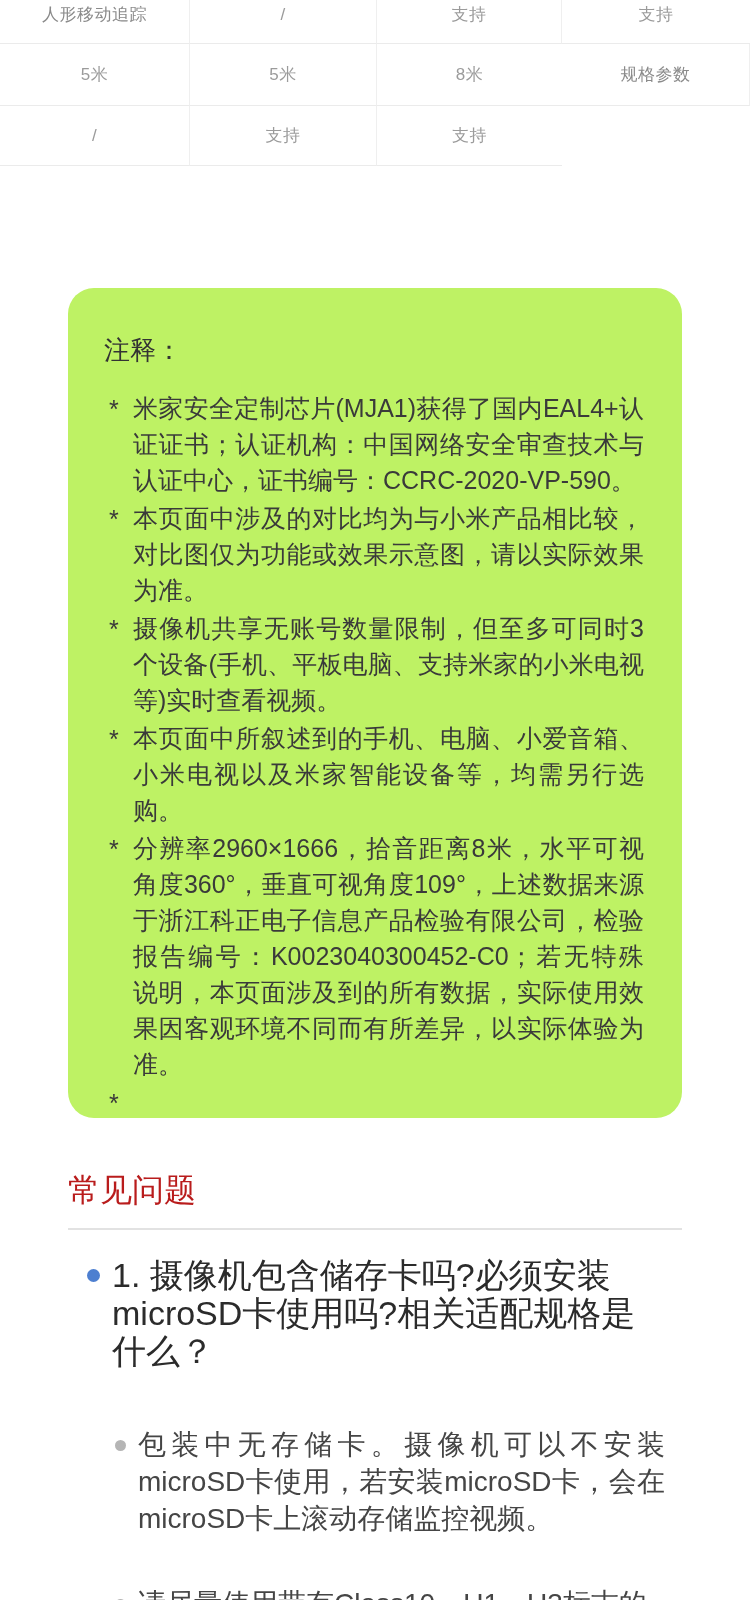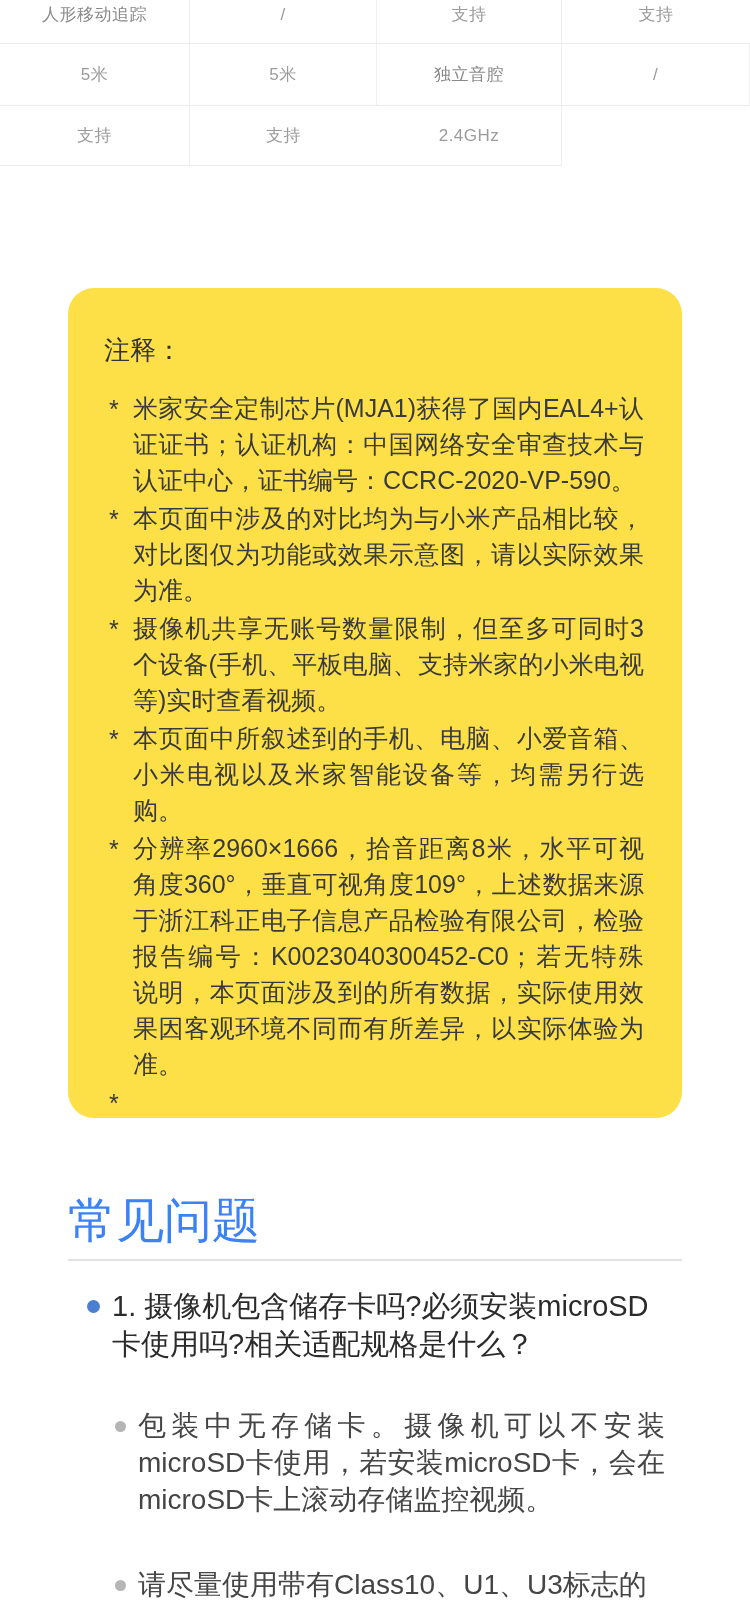--- a/index.html
+++ b/index.html
@@ -34,21 +34,21 @@
   }
   .cell.br { border-right: 1px solid #efefef; }
   .cell.label { color: #8a8a8a; }
 
   
   .notes-box {
     box-sizing: border-box;
     margin: 60px 0 0 68px;
     width: 614px;
     height: 830px;
-    background: #fde047;
+    background: #bef264;
     border-radius: 26px;
     padding: 44px 38px 0 36px;
   }
   .notes-title {
     font-size: 26px;
     color: #333333;
     line-height: 36px;
   }
   .notes-list {
     list-style: none;
@@ -70,24 +70,24 @@
     top: 1px;
     color: #3a3a3a;
   }
 
   
   .faq {
     margin-left: 68px;
     width: 614px;
   }
   .faq-title {
-    margin: 79px 0 0 0;
-    font-size: 48px;
+    margin: 48px 0 0 0;
+    font-size: 32px;
     font-weight: 400;
-    color: #3b82f6;
+    color: #b91c1c;
     line-height: 48px;
   }
   .faq-divider {
     margin-top: 14px;
     width: 614px;
     height: 2px;
     background: #e2e2e2;
   }
   .q-row {
     display: flex;
@@ -96,28 +96,28 @@
   }
   .q-bullet {
     flex: 0 0 13px;
     width: 13px;
     height: 13px;
     border-radius: 50%;
     margin: 13px 12px 0 19px;
   }
   .q-text {
     width: 556px;
-    font-size: 29px;
+    font-size: 34px;
     line-height: 38px;
     color: #2b2b2b;
   }
   .a-row {
     display: flex;
     align-items: flex-start;
-    margin-top: 44px;
+    margin-top: 56px;
   }
   .a-row.second { margin-top: 48px; }
   .a-bullet {
     flex: 0 0 11px;
     width: 11px;
     height: 11px;
     border-radius: 50%;
     background: #b5b5b5;
     margin: 14px 12px 0 47px;
   }
@@ -134,27 +134,27 @@
 
 <div class="spec-table">
 
   <div class="cell label br">人形移动追踪</div>
   <div class="cell br">/</div>
   <div class="cell br">支持</div>
   <div class="cell">支持</div>
 
   <div class="cell br">5米</div>
   <div class="cell br">5米</div>
-
-  <div class="cell label br">独立音腔</div>
+  <div class="cell">8米</div>
+
+  <div class="cell label br">规格参数</div>
   <div class="cell br">/</div>
   <div class="cell br">支持</div>
   <div class="cell">支持</div>
 
-  <div class="cell br">2.4GHz</div>
 </div>
 
 <div class="notes-box">
   <div class="notes-title">注释：</div>
   <ul class="notes-list">
     <li>
       <span class="note-marker">*</span>
       <span>米家安全定制芯片(MJA1)获得了国内EAL4+认证证书；认证机构：中国网络安全审查技术与认证中心，证书编号：CCRC-2020-VP-590。</span>
     </li>
     <li>

